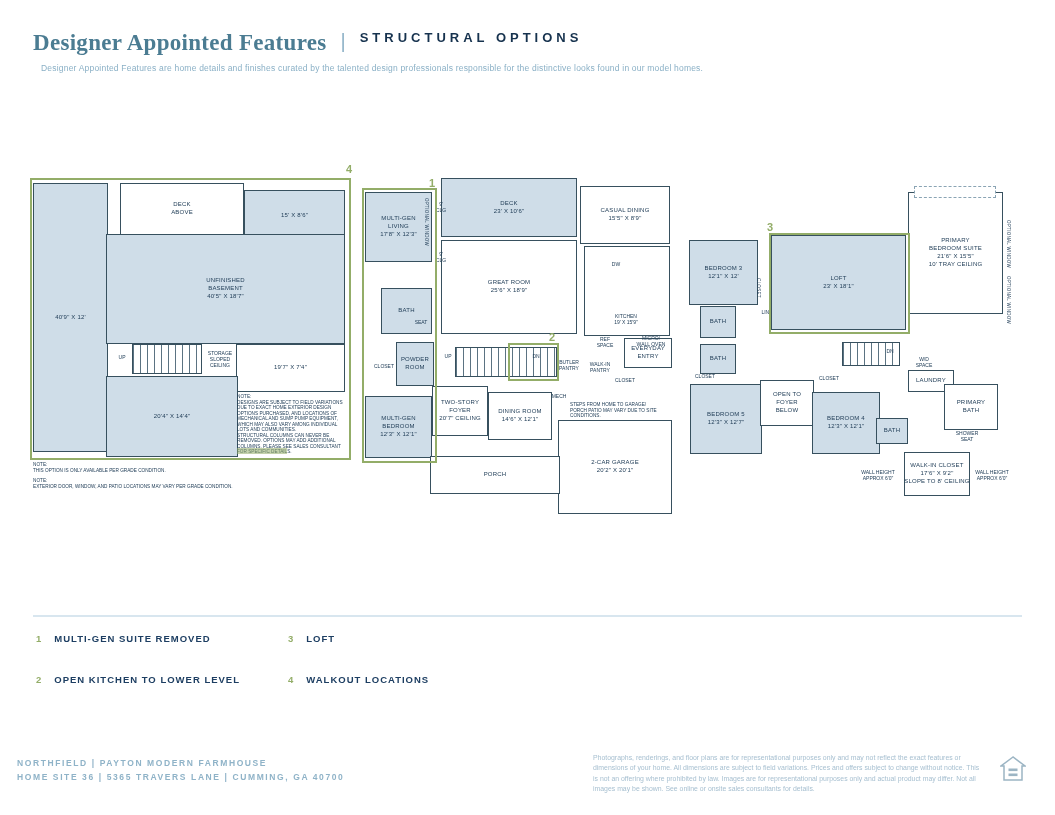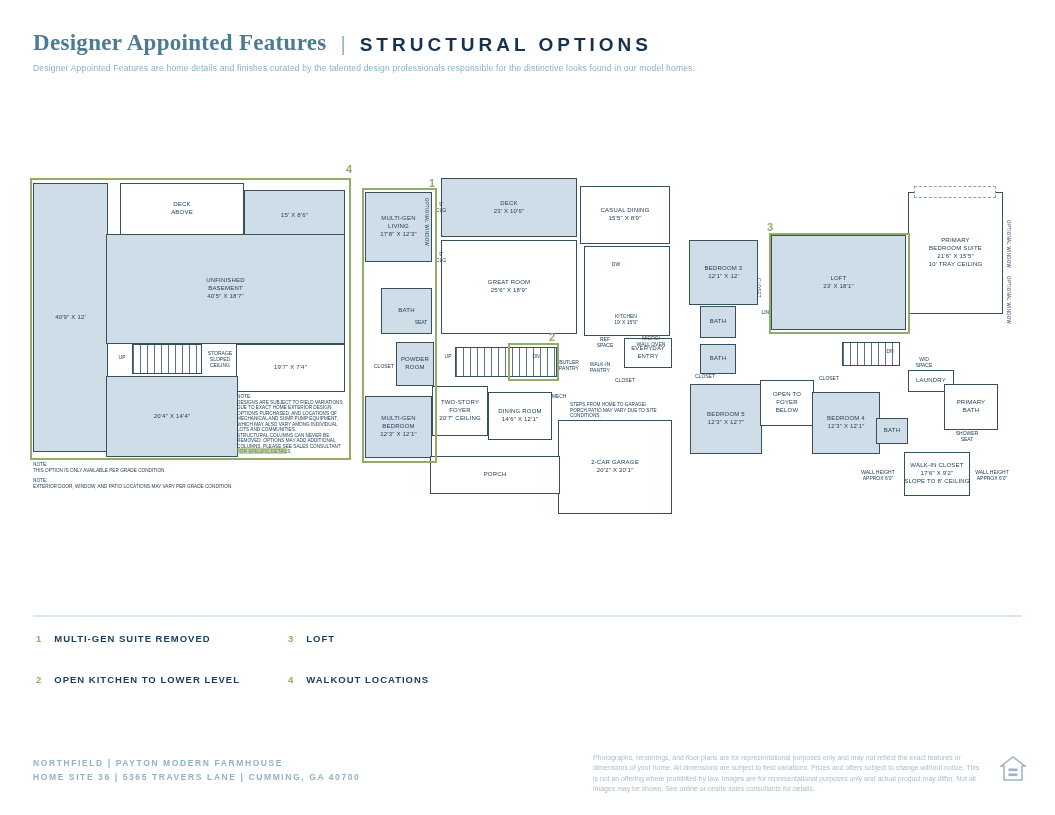--- a/index.html
+++ b/index.html
@@ -1,25 +1,25 @@
 <!DOCTYPE html>
 <html><head>
 <meta charset="utf-8">
 <style>
   html,body{margin:0;padding:0;}
   body{font-family:"Liberation Sans",sans-serif;background:#ffffff;}
   .page{position:relative;width:1055px;height:815px;background:#ffffff;overflow:hidden;}
 
   
   .header{position:absolute;left:33px;top:30px;width:995px;}
-  .title-row{display:flex;align-items:flex-end;gap:14px;}
+  .title-row{display:flex;align-items:flex-start;gap:14px;}
   .title{font-family:"Liberation Serif",serif;font-size:23px;font-weight:700;color:#4b7c92;margin:0;letter-spacing:0.3px;}
   .pipe{font-size:20px;color:#8fb3c8;font-weight:400;}
-  .section{font-size:19px;font-weight:700;color:#16324e;letter-spacing:4px;margin:0;}
-  .description{margin:7px 0 0;font-size:8.5px;color:#8ab0c6;letter-spacing:0.2px;}
+  .section{font-size:13px;font-weight:700;color:#16324e;letter-spacing:4px;margin:0;}
+  .description{margin:7px 8px 0;font-size:8.5px;color:#8ab0c6;letter-spacing:0.2px;}
 
   
   .plan{position:absolute;left:0;top:0;width:1055px;height:815px;pointer-events:none;}
   .el{position:absolute;display:flex;flex-direction:column;align-items:center;justify-content:center;text-align:center;}
   .el div{white-space:nowrap;}
   .room-blue{background:#cfdde8;border:1px solid #37505e;font-size:6px;line-height:1.3;color:#24405a;letter-spacing:0.2px;z-index:1;}
   .room-white{background:#ffffff;border:1px solid #37505e;font-size:6px;line-height:1.3;color:#24405a;letter-spacing:0.2px;z-index:1;}
   .room-dashed{background:#ffffff;border:1px dashed #8aa4b4;font-size:5px;color:#24405a;z-index:2;}
   .plan-label{font-size:5px;line-height:1.25;color:#24405a;z-index:3;}
   .plan-vlabel{font-size:4.5px;color:#24405a;z-index:3;writing-mode:vertical-rl;letter-spacing:0.3px;}
@@ -35,21 +35,21 @@
   
   .legend-item{position:absolute;display:flex;align-items:baseline;gap:12px;font-size:9.5px;font-weight:700;letter-spacing:1px;}
   .legend-num{color:#93ad68;}
   .legend-label{color:#1d3e62;}
   .li-1{left:36px;top:633px;}
   .li-2{left:36px;top:674px;}
   .li-3{left:288px;top:633px;}
   .li-4{left:288px;top:674px;}
 
   
-  .footer-left{position:absolute;left:33px;top:756px;font-size:8.5px;font-weight:700;color:#8fb3c8;letter-spacing:1.6px;line-height:1.7;}
+  .footer-left{position:absolute;left:17px;top:756px;font-size:8.5px;font-weight:700;color:#8fb3c8;letter-spacing:1.6px;line-height:1.7;}
   .disclaimer{position:absolute;left:593px;top:753px;width:392px;margin:0;font-size:6.9px;color:#a6bfd0;line-height:1.5;}
   .eh-icon{position:absolute;left:1000px;top:756px;width:26px;height:26px;}
 </style>
 </head>
 <body>
 
 <div class="page">
 
   <header class="header">
     <div class="title-row">

